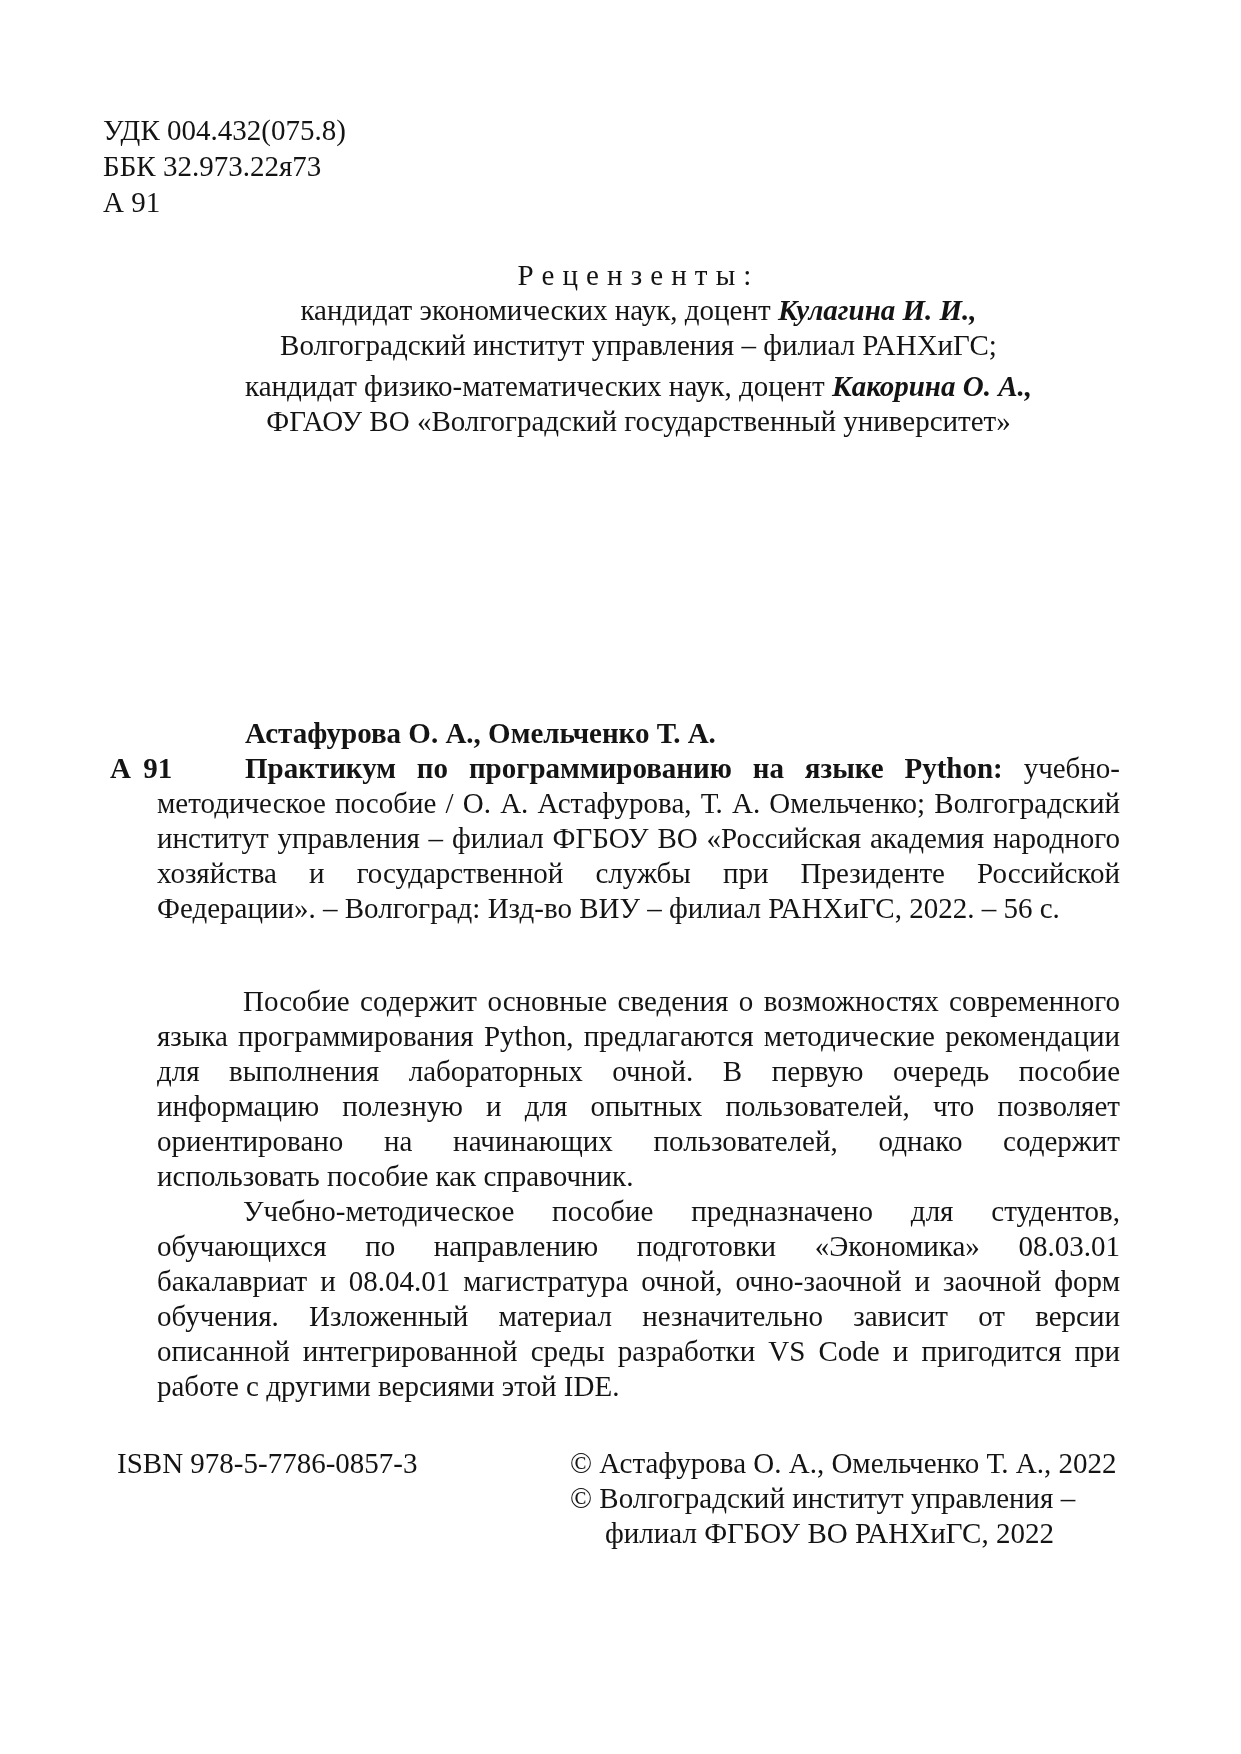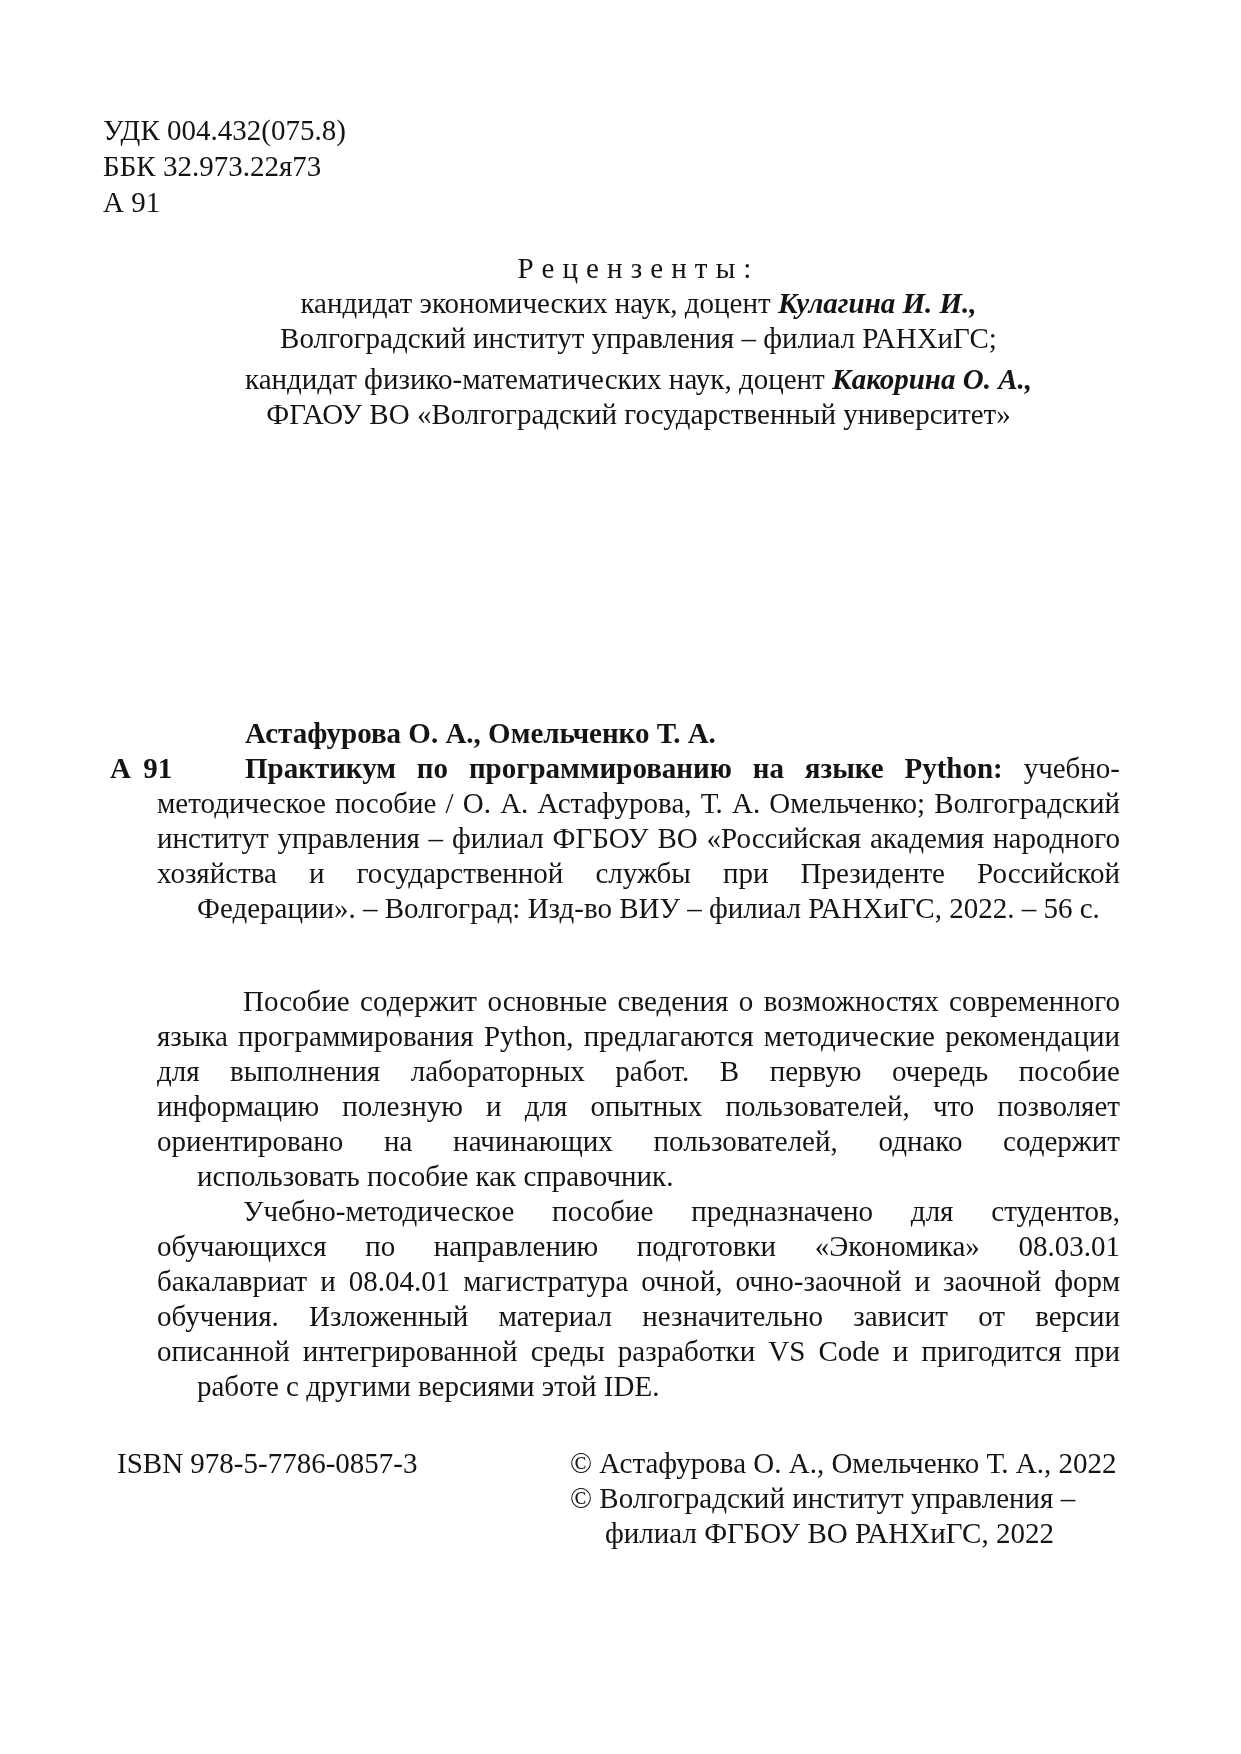--- a/index.html
+++ b/index.html
@@ -22,21 +22,21 @@
     position: absolute;
     left: 103px;
     top: 112px;
     line-height: 36px;
     white-space: nowrap;
   }
   
   .reviewers {
     position: absolute;
     left: 157px;
-    top: 251px;
+    top: 258px;
     width: 963px;
     text-align: center;
     line-height: 35px;
   }
   .rev-heading {
     letter-spacing: 0.28em;
   }
   .rev-entry-2 {
     margin-top: 6px;
   }
@@ -64,21 +64,21 @@
   .cit-authors {
     padding-left: 88px;
     font-weight: bold;
   }
   .jline {
     text-align: justify;
     text-align-last: justify;
   }
   .jline.indent-cit { text-indent: 88px; }
   .jline.indent-ann { text-indent: 86px; }
-  .jline.last { text-align-last: left; margin-left: 40px; }
+  .jline.last { text-align-last: left; }
   .cit-title { font-weight: bold; }
   
   .annotation {
     position: absolute;
     left: 157px;
     top: 984px;
     width: 963px;
     line-height: 35px;
   }
   
@@ -127,21 +127,21 @@
     <div class="jline indent-cit"><span class="cit-title">Практикум по программированию на языке Python:</span> <span>учебно-</span></div>
     <div class="jline">методическое пособие / О. А. Астафурова, Т. А. Омельченко; Волгоградский</div>
     <div class="jline">институт управления – филиал ФГБОУ ВО «Российская академия народного</div>
     <div class="jline">хозяйства и государственной службы при Президенте Российской</div>
     <div class="jline last">Федерации». – Волгоград: Изд-во ВИУ – филиал РАНХиГС, 2022. – 56 с.</div>
   </div>
 
   <div class="annotation">
     <div class="jline indent-ann">Пособие содержит основные сведения о возможностях современного</div>
     <div class="jline">языка программирования Python, предлагаются методические рекомендации</div>
-    <div class="jline">для выполнения лабораторных работ. В первую очередь пособие</div>
+    <div class="jline">для выполнения лабораторных очной. В первую очередь пособие</div>
     <div class="jline">информацию полезную и для опытных пользователей, что позволяет</div>
     <div class="jline">ориентировано на начинающих пользователей, однако содержит</div>
     <div class="jline last">использовать пособие как справочник.</div>
     <div class="jline indent-ann">Учебно-методическое пособие предназначено для студентов,</div>
     <div class="jline">обучающихся по направлению подготовки «Экономика» 08.03.01</div>
     <div class="jline">бакалавриат и 08.04.01 магистратура очной, очно-заочной и заочной форм</div>
     <div class="jline">обучения. Изложенный материал незначительно зависит от версии</div>
     <div class="jline">описанной интегрированной среды разработки VS Code и пригодится при</div>
     <div class="jline last">работе с другими версиями этой IDE.</div>
   </div>

